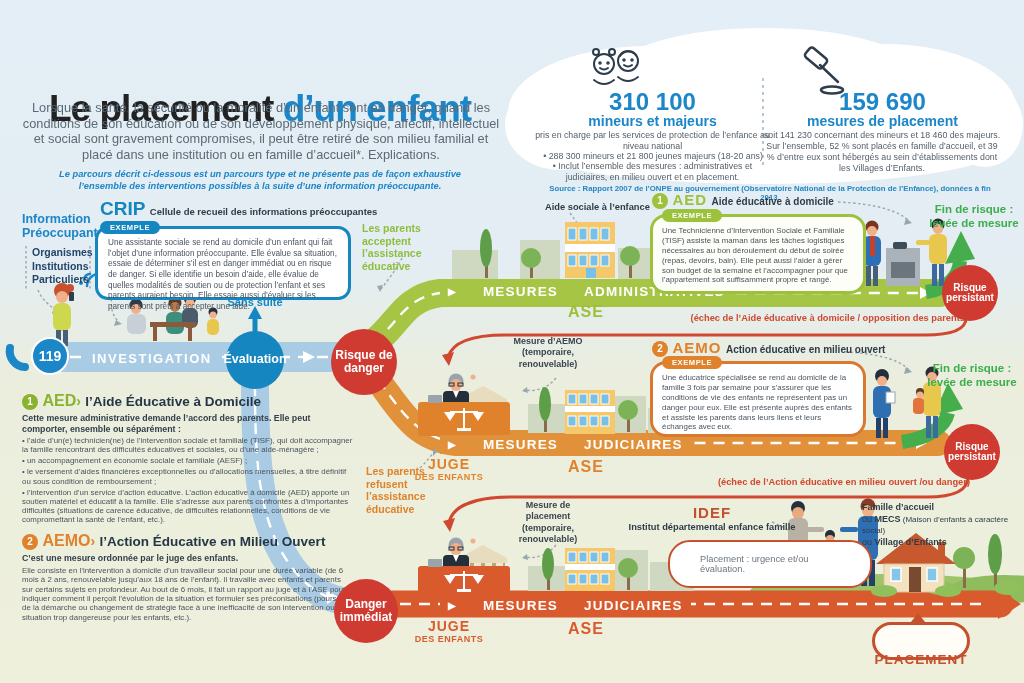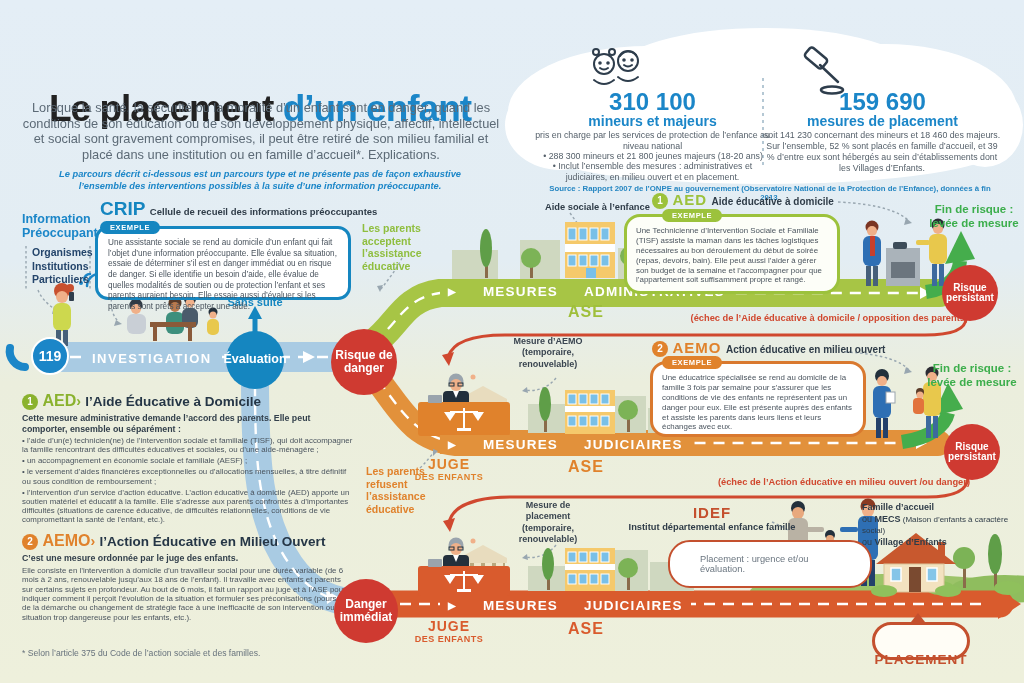--- a/index.html
+++ b/index.html
@@ -445,38 +445,37 @@
     <div>• l’intervention d’un service d’action éducative. L’action éducative à domicile (AED) apporte un soutien matériel et éducatif à la famille. Elle s’adresse aux parents confrontés à d’importantes difficultés (situations de carence éducative, de difficultés relationnelles, conditions de vie compromettant la santé de l’enfant, etc.).</div>
   </div>
 
   <div class="t nowrap" style="left:22px;top:532px;">
     <span class="numc" style="background:#e0822c;">2</span>
     <span style="font-size:16px;font-weight:bold;color:#e0822c;">AEMO</span><span style="font-size:14px;font-weight:bold;color:#e0822c;">›</span>
     <span style="font-size:13.5px;font-weight:bold;color:#253646;">l’Action Éducative en Milieu Ouvert</span>
   </div>
   <div class="t" style="left:22px;top:553px;width:320px;font-size:8.8px;font-weight:bold;color:#33404c;">C’est une mesure ordonnée par le juge des enfants.</div>
   <div class="t" style="left:22px;top:566px;width:332px;font-size:7.9px;color:#4a545e;line-height:1.18;">Elle consiste en l’intervention à domicile d’un travailleur social pour une durée variable (de 6 mois à 2 ans, renouvelable jusqu’aux 18 ans de l’enfant). Il travaille avec enfants et parents sur certains sujets en profondeur. Au bout de 6 mois, il fait un rapport au juge et à l’ASE pour indiquer comment il perçoit l’évolution de la situation et formuler ses préconisations (poursuite de la démarche ou changement de stratégie face à une inefficacité de son intervention ou une situation trop dangereuse pour les enfants, etc.).</div>
-  <div class="t" style="left:22px;top:648px;width:320px;font-size:8.6px;color:#67727c;">* Selon l’article 375 du Code de l’action sociale et des familles.</div>
 
   <div class="t" style="left:362px;top:222px;width:86px;font-size:10.5px;font-weight:bold;color:#8fbe3f;line-height:1.2;">Les parents acceptent l’assistance éducative</div>
   <div class="band-words" style="left:440px;top:282px;background:#a7c545;gap:26px;">
     <span style="font-size:10px;">▶</span>
     <span>MESURES</span>
     <span>ADMINISTRATIVES</span>
   </div>
   <div class="t" style="left:556px;top:303px;width:60px;text-align:center;font-size:16px;font-weight:bold;color:#9fbf3a;letter-spacing:1px;">ASE</div>
   <div class="t nowrap" style="left:545px;top:202px;font-size:9.3px;font-weight:bold;color:#2f3c48;">Aide sociale à l’enfance</div>
 
   <div class="t nowrap" style="left:652px;top:191px;">
     <span class="numc" style="background:#9cc23c;">1</span>
     <span style="font-size:15px;font-weight:bold;color:#9cc23c;letter-spacing:1px;">AED</span>
     <span style="font-size:10px;font-weight:bold;color:#2f3c48;">Aide éducative à domicile</span>
   </div>
   <div class="badge" style="left:662px;top:209px;background:#9cc23c;">EXEMPLE</div>
-  <div class="box" style="left:624px;top:214px;width:210px;height:74px;border:3px solid #9cc23c;border-radius:16px;background:#fdfef8;">
+  <div class="box" style="left:650px;top:214px;width:210px;height:74px;border:3px solid #9cc23c;border-radius:16px;background:#fdfef8;">
     <div class="bodytxt" style="padding:9px 9px 5px 9px;font-size:7.9px;line-height:1.25;">Une Technicienne d’Intervention Sociale et Familiale (TISF) assiste la maman dans les tâches logistiques nécessaires au bon déroulement du début de soirée (repas, devoirs, bain). Elle peut aussi l’aider à gérer son budget de la semaine et l’accompagner pour que l’appartement soit suffisamment propre et rangé.</div>
   </div>
 
   <div class="t" style="left:928px;top:203px;width:92px;text-align:center;font-size:11.5px;font-weight:bold;color:#3cae4c;line-height:1.2;">Fin de risque : levée de mesure</div>
   <div class="circle" style="left:942px;top:265px;width:52px;height:52px;background:#cf3a31;font-size:10px;padding:2px;z-index:4;">Risque persistant</div>
   <div class="t" style="left:600px;top:313px;width:368px;text-align:right;font-size:9.3px;font-weight:bold;color:#d0482f;">(échec de l’Aide éducative à domicile / opposition des parents)</div>
 
   <div class="t" style="left:366px;top:465px;width:80px;font-size:10.5px;font-weight:bold;color:#e0822c;line-height:1.2;">Les parents refusent l’assistance éducative</div>
   <div class="t" style="left:508px;top:336px;width:80px;text-align:center;font-size:9px;font-weight:bold;color:#3a4550;line-height:1.25;">Mesure d’AEMO (temporaire, renouvelable)</div>
   <div class="band-words" style="left:440px;top:435px;background:#e2913b;gap:26px;">

